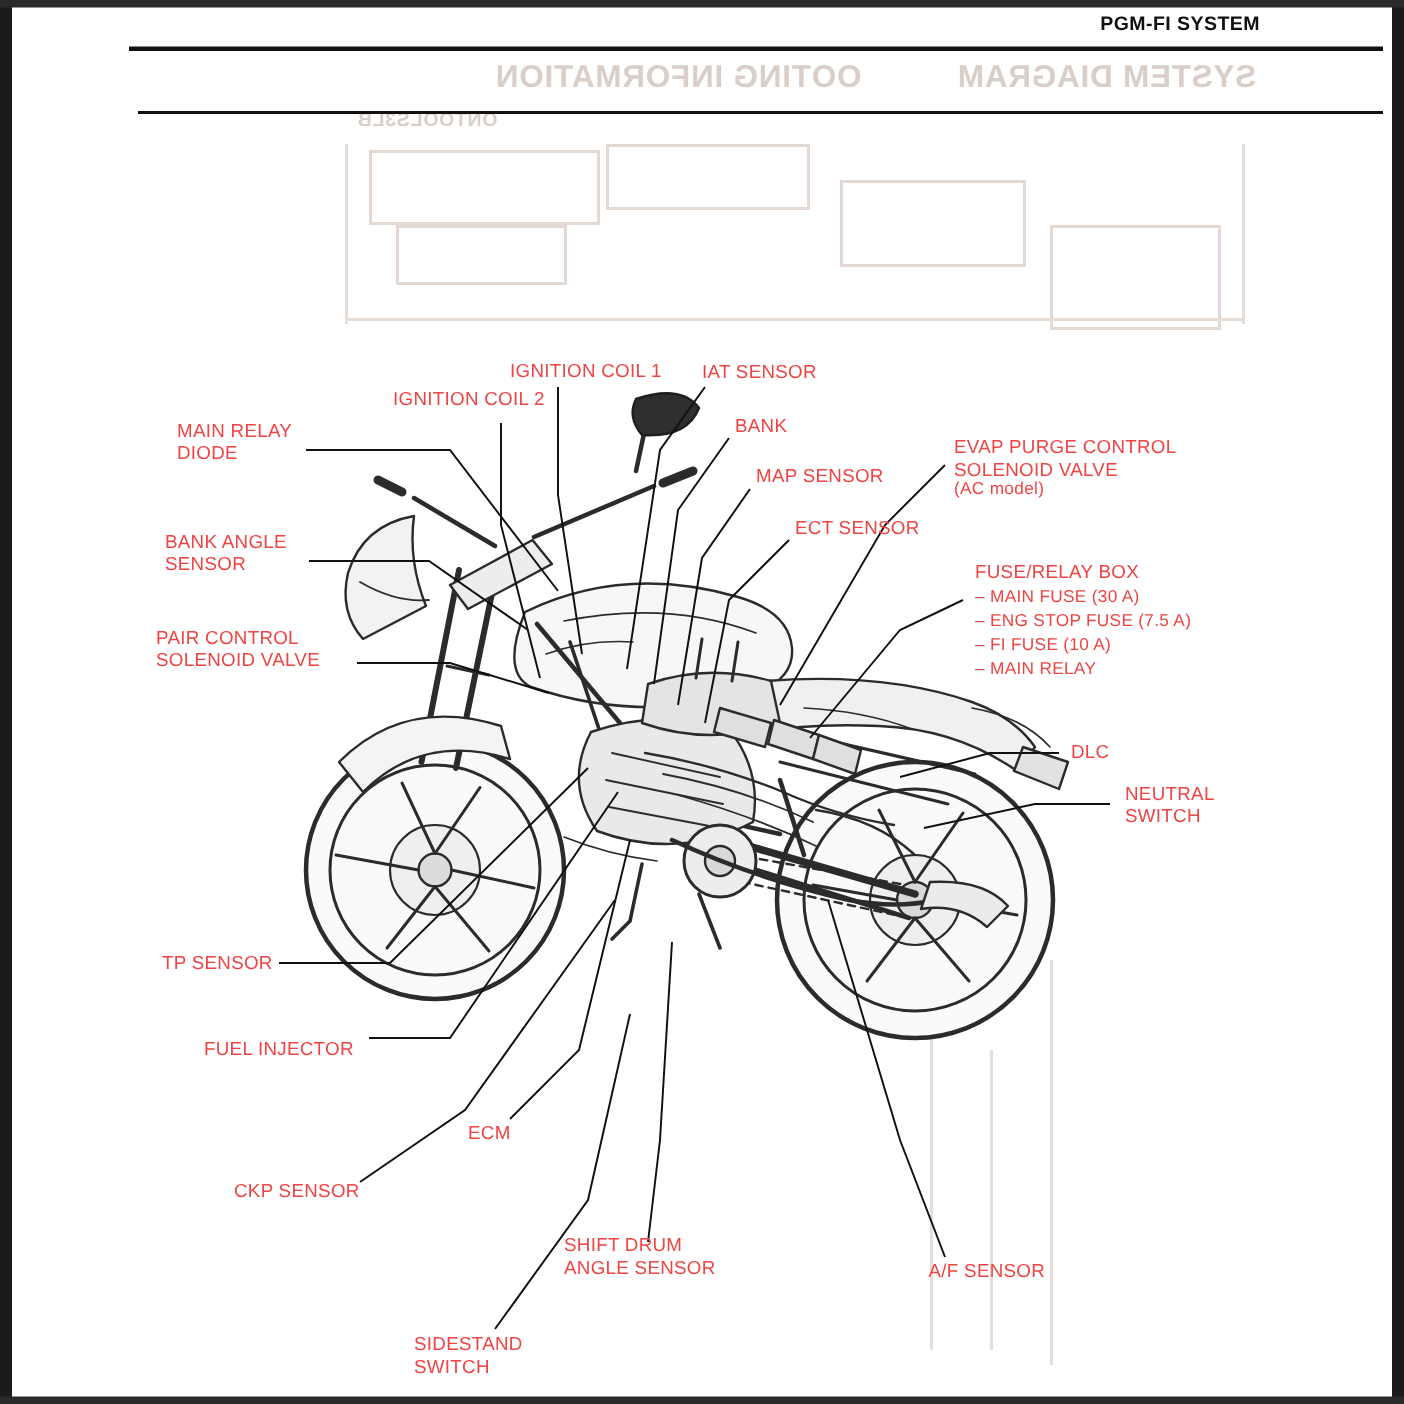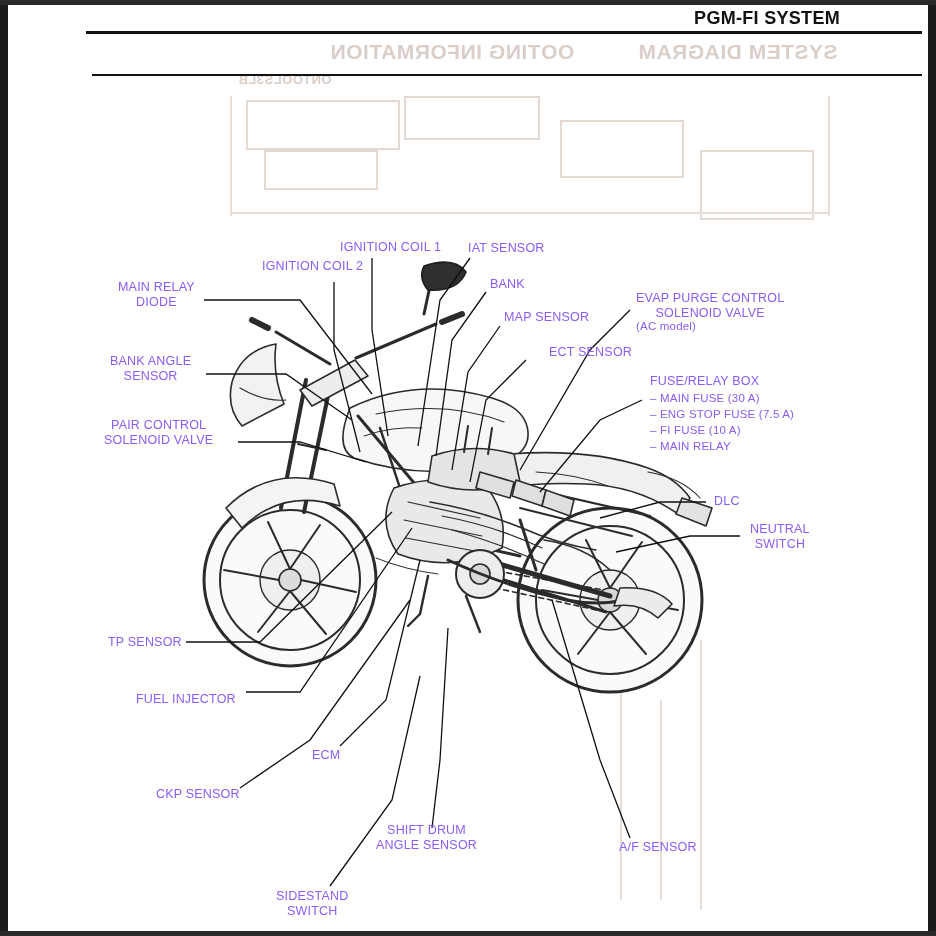--- a/index.html
+++ b/index.html
@@ -47,21 +47,21 @@
     position: absolute;
     background: #e6ddd6;
     pointer-events: none;
   }
 
   
   .running-head {
     position: absolute;
     right: 96px;
     top: 8px;
-    font-size: 18px;
+    font-size: 13px;
     font-weight: bold;
     letter-spacing: .3px;
     color: #111;
   }
   .head-rule {
     position: absolute;
     left: 86px;
     right: 14px;
     top: 31px;
     height: 3px;
@@ -83,24 +83,23 @@
     top: 74px;
     height: 2px;
     background: #111;
   }
 
   
   .label {
     position: absolute;
     font-size: 12.5px;
     line-height: 14.5px;
-    color: #8b5cf6;
+    color: #ef4444;
     letter-spacing: .2px;
     white-space: pre-line;
-    text-align: center;
   }
   .label.small { font-size: 11.5px; line-height: 13.5px; }
 
   
   svg.leaders {
     position: absolute;
     left: 0; top: 0;
     width: 936px; height: 936px;
     pointer-events: none;
   }
@@ -301,21 +300,21 @@
   <div class="label" style="left:340px; top:240px;">IGNITION COIL 1</div>
 
   <div class="label" style="left:262px; top:259px;">IGNITION COIL 2</div>
 
   <div class="label" style="left:468px; top:241px;">IAT SENSOR</div>
 
   <div class="label" style="left:490px; top:277px;">BANK</div>
 
   <div class="label" style="left:504px; top:310px;">MAP SENSOR</div>
 
-  <div class="label" style="left:530px; top:345px;margin-left:19px;">ECT SENSOR</div>
+  <div class="label" style="left:530px; top:345px;">ECT SENSOR</div>
 
   <div class="label" style="left:118px; top:280px;">MAIN RELAY
 DIODE</div>
 
   <div class="label" style="left:110px; top:354px;">BANK ANGLE
 SENSOR</div>
 
   <div class="label" style="left:104px; top:418px;">PAIR CONTROL
 SOLENOID VALVE</div>
 

